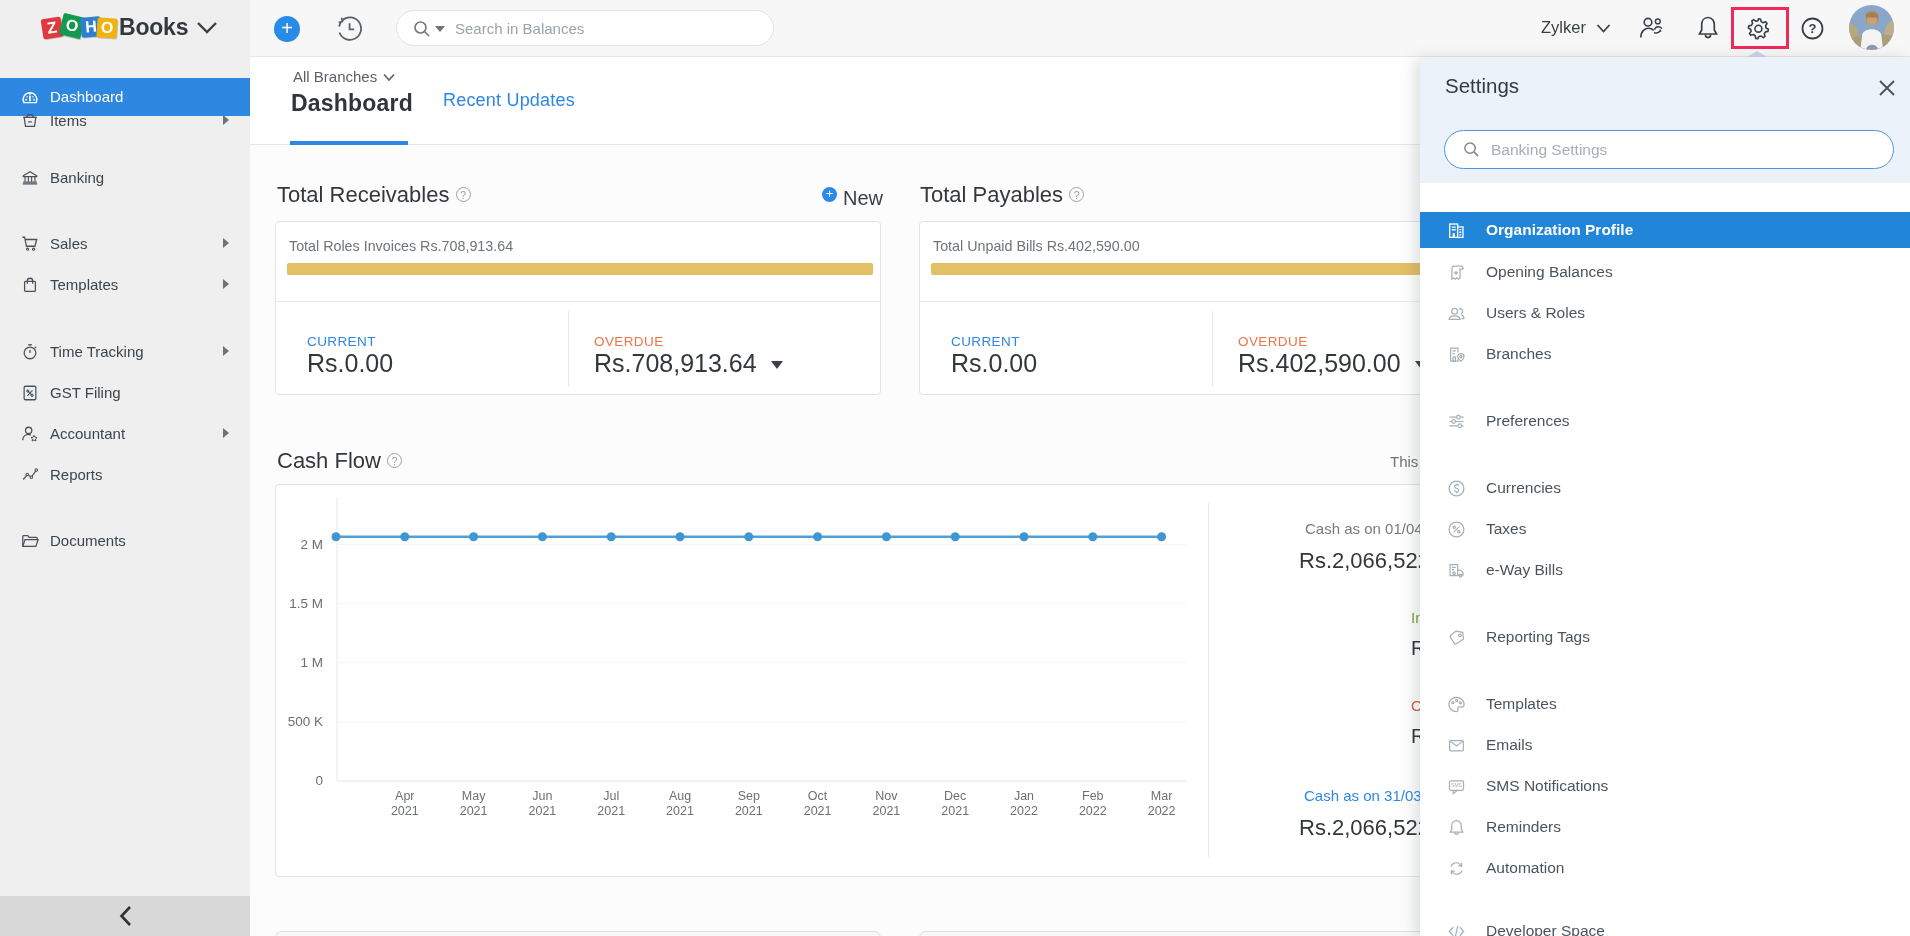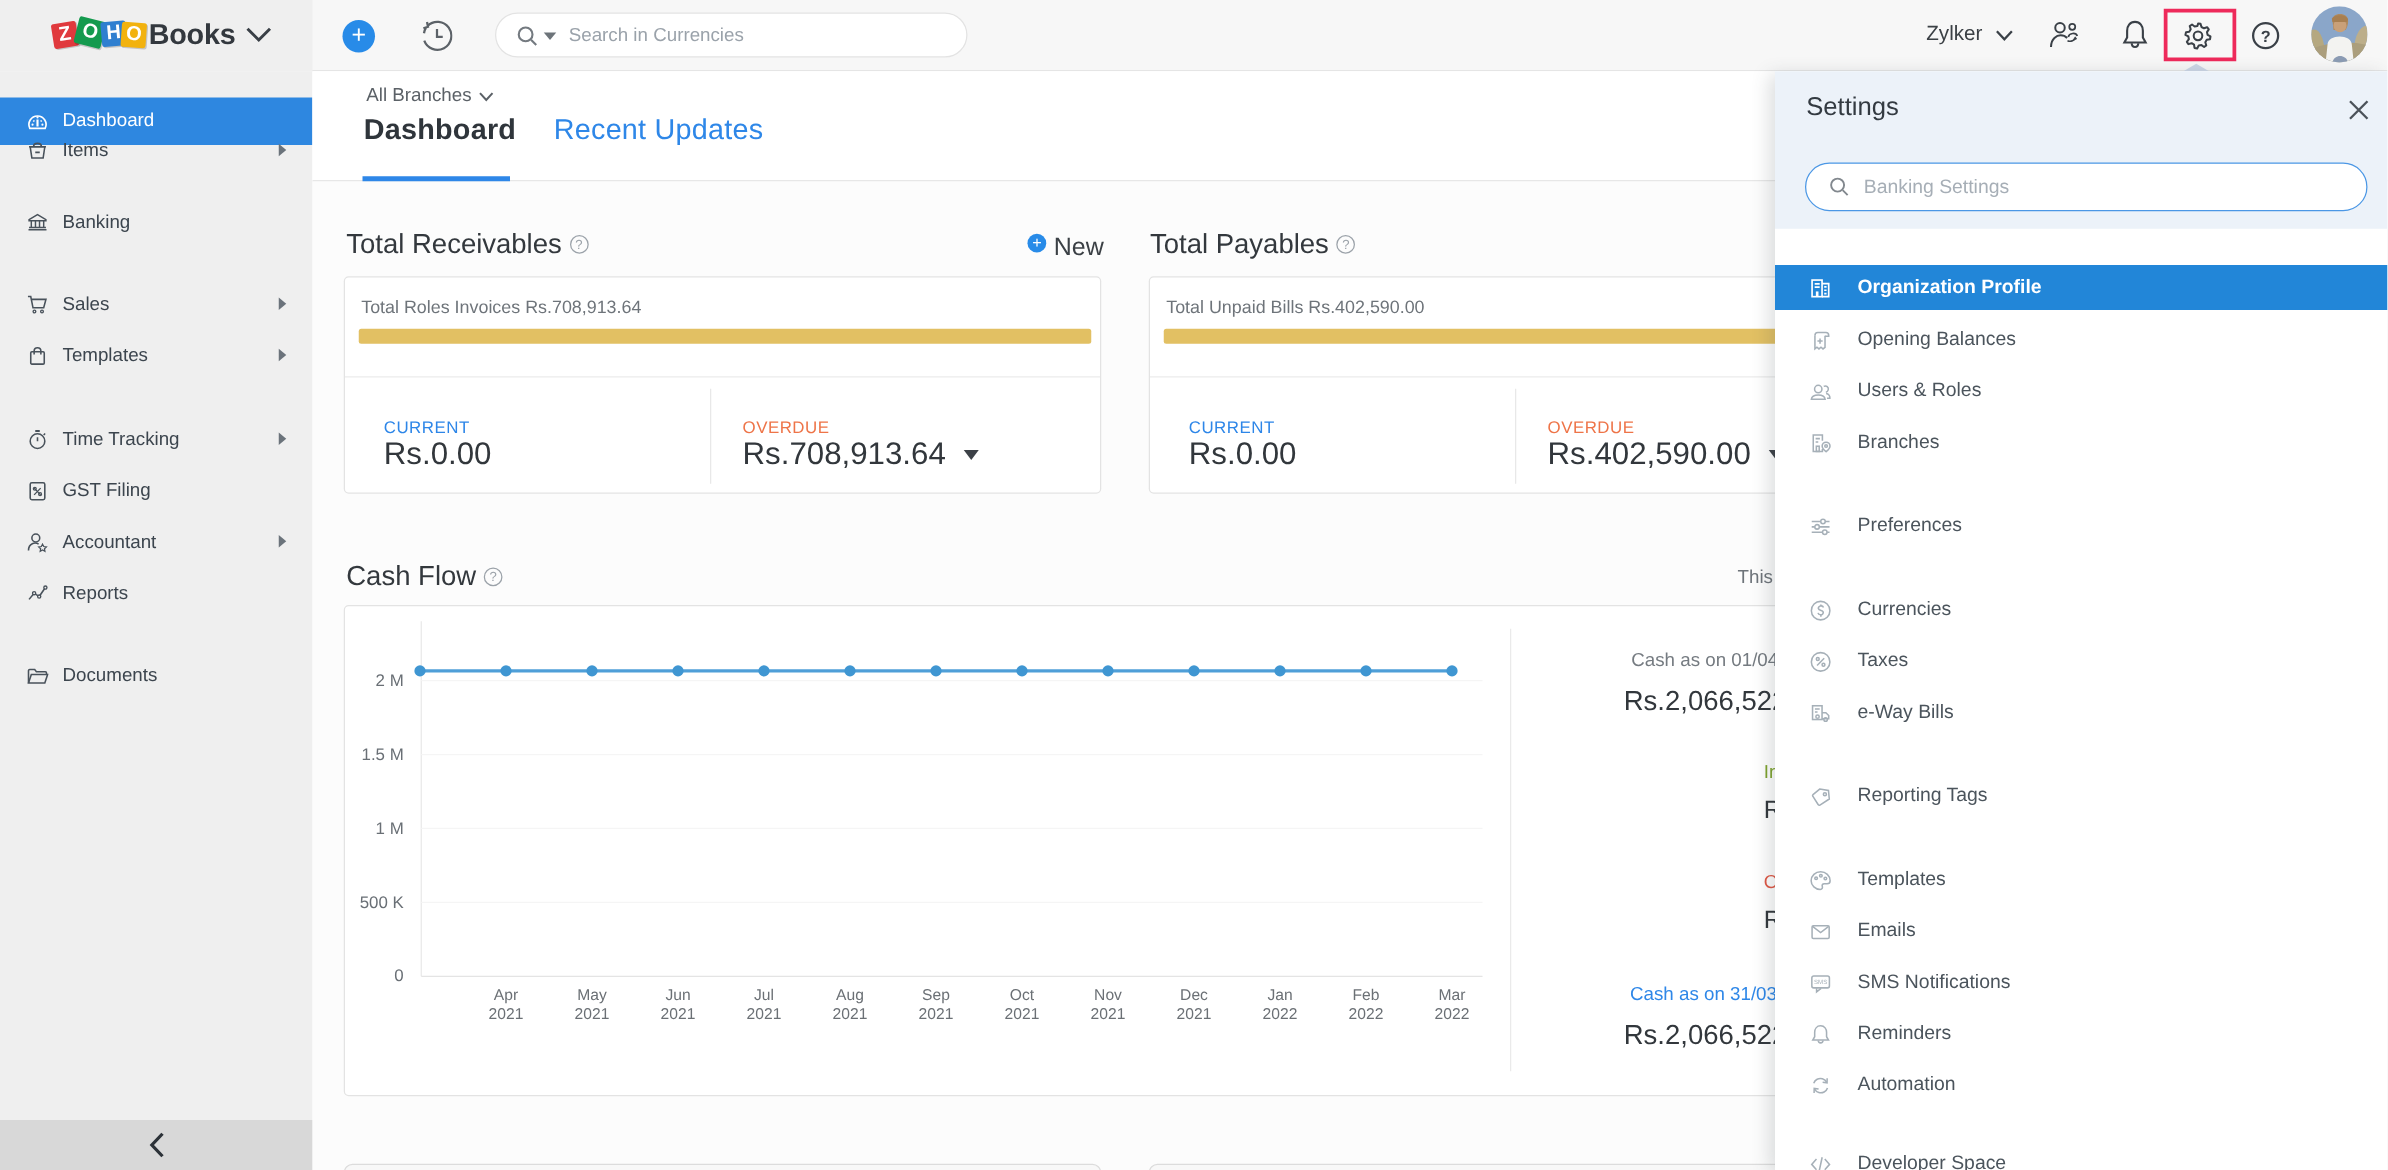--- a/index.html
+++ b/index.html
@@ -63,21 +63,21 @@
       <path d="M3.2 10.6 A11.2 11.2 0 0 1 4.7 6.3" fill="none" stroke="#5c6268" stroke-width="1.8"></path>
       <path d="M5.6 1.6 L6.4 5.4 L2.7 6.6" fill="none" stroke="#5c6268" stroke-width="1.8"></path>
       <path d="M13.6 7.2 L13.6 13.4 L18.2 13.4" fill="none" stroke="#5c6268" stroke-width="1.8"></path>
     </svg>
   <div id="searchBar">
     <svg class="abs" style="left:16px; top:9px;" width="18" height="18" viewBox="0 0 18 18">
         <circle cx="7.5" cy="7.5" r="5.5" fill="none" stroke="#747a80" stroke-width="1.7"></circle>
         <path d="M11.8 11.8 L16 16" stroke="#747a80" stroke-width="1.7"></path>
       </svg>
     <div class="abs" style="left:38px; top:15px; width:0; height:0; border-left:5px solid transparent; border-right:5px solid transparent; border-top:6px solid #6d747a;"></div>
-    <div class="ph">Search in Currencies</div>
+    <div class="ph">Search in Balances</div>
   </div>
   <div class="abs" style="left:1541px; top:18px; font-size:16.5px; color:#3b4045;">Zylker</div>
   <svg class="abs" style="left:1596px; top:23px;" width="15" height="11" viewBox="0 0 15 11">
       <path d="M1.5 2 L7.5 8.5 L13.5 2" fill="none" stroke="#3a4047" stroke-width="1.8"></path>
     </svg>
 
   <svg class="abs" style="left:1639px; top:16px;" width="25" height="24" viewBox="0 0 25 24">
       <circle cx="9" cy="6.2" r="3.8" fill="none" stroke="#3a4047" stroke-width="1.6"></circle>
       <path d="M1.8 21.5 C1.8 14.8 6.5 12.2 9.5 12.2 C11.7 12.2 13.4 13 14.7 14.4" fill="none" stroke="#3a4047" stroke-width="1.6"></path>
       <circle cx="18.8" cy="5.4" r="2.4" fill="none" stroke="#3a4047" stroke-width="1.4"></circle>
@@ -221,21 +221,21 @@
     </svg></div>
 
 <div id="main">
   <div id="mainHead">
     <div class="abs" style="left:43px; top:11px; font-size:15px; color:#5b6167;">All Branches</div>
     <svg class="abs" style="left:133px; top:16px;" width="12" height="9" viewBox="0 0 12 9">
         <path d="M1 1.5 L6 7 L11 1.5" fill="none" stroke="#5b6167" stroke-width="1.6"></path>
       </svg>
     <div class="abs" style="left:41px; top:33px; font-size:23px; font-weight:bold; color:#2f353b; letter-spacing:0.2px;">Dashboard</div>
     <div class="abs" style="left:40px; top:84px; width:118px; height:4px; background:#2e87e8;"></div>
-    <div class="abs" style="left:193px; top:33px; font-size:23px; color:#2e87e8; letter-spacing:0.2px;">Recent Updates</div>
+    <div class="abs" style="left:193px; top:33px; font-size:18px; color:#2e87e8; letter-spacing:0.2px;">Recent Updates</div>
   </div>
 
   <div class="abs seclabel" style="left:27px; top:125px;">Total Receivables <span class="helpIc">?</span></div>
   <div class="abs" style="left:572px; top:130px; width:15px; height:15px; border-radius:50%; background:#288be8; color:#fff; font-size:13px; text-align:center; line-height:14px;">+</div>
   <div class="abs" style="left:593px; top:130px; font-size:20px; color:#3b4045;">New</div>
   <div class="card" style="left:25px; top:164px; width:606px; height:174px;">
     <div class="abs" style="left:13px; top:16px; font-size:14.3px; color:#6e747a;">Total Roles Invoices Rs.708,913.64</div>
     <div class="abs" style="left:11px; top:41px; width:586px; height:12px; background:#e2c063; border-radius:2px;"></div>
     <div class="abs" style="left:0; top:79px; width:604px; border-top:1px solid #ebebeb;"></div>
     <div class="abs" style="left:292px; top:89px; height:76px; border-left:1px solid #e8e8e8;"></div>

